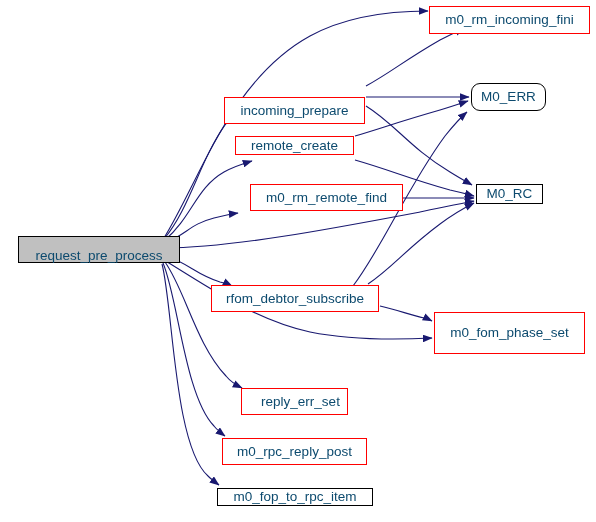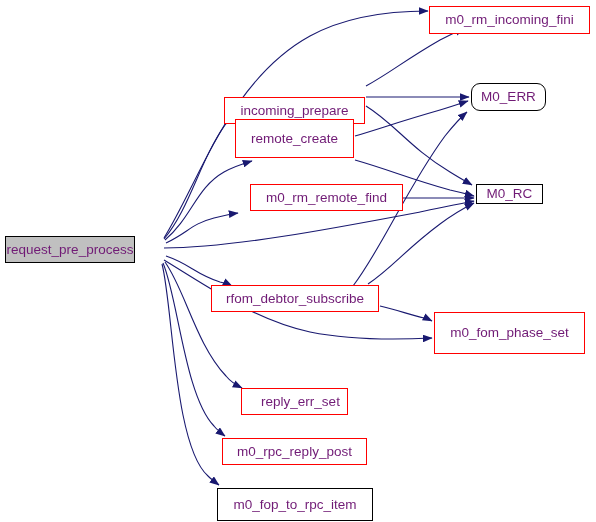--- a/index.html
+++ b/index.html
@@ -25,21 +25,21 @@
     height: 522px;
   }
   .node {
     position: absolute;
     box-sizing: border-box;
     display: flex;
     align-items: center;
     justify-content: center;
     font-size: 13.5px;
     line-height: 1;
-    color: #701a75;
+    color: #0c4a6e;
     white-space: nowrap;
     background: #ffffff;
     border: 1px solid #000000;
     z-index: 5;
   }
   .node.red {
     border: 1px solid #ff0000;
   }
   .node.root {
     background: #c0c0c0;
@@ -77,51 +77,51 @@
         <path d="M 355,136 C 382,128 398,122 440,110 C 450,107 459,104 468,101" fill="none" stroke="#191970" stroke-width="1.1" marker-end="url(#arrowhead)"></path>
         <path d="M 355,160 C 390,170 410,179 450,190 C 459,192 467,194 474,196" fill="none" stroke="#191970" stroke-width="1.1" marker-end="url(#arrowhead)"></path>
         <path d="M 372,198 L 474,198" fill="none" stroke="#191970" stroke-width="1.1" marker-end="url(#arrowhead)"></path>
         <path d="M 353,286 C 382,248 408,186 445,136 C 453,126 460,118 467,112" fill="none" stroke="#191970" stroke-width="1.1" marker-end="url(#arrowhead)"></path>
         <path d="M 368,284 C 392,268 405,250 440,224 C 452,215 464,208 474,203" fill="none" stroke="#191970" stroke-width="1.1" marker-end="url(#arrowhead)"></path>
         <path d="M 380,306 C 398,310 410,315 424,318 C 427,319 430,320 432,321" fill="none" stroke="#191970" stroke-width="1.1" marker-end="url(#arrowhead)"></path>
       </g>
   </svg>
 
   <div id="nodes-group">
-      <div class="node root" style="left: 5px; top: 236px; width: 130px; height: 27px;">
+      <div class="node root" style="left: 18px; top: 236px; width: 162px; height: 27px; align-items: flex-end;">
         <span class="node-label">request_pre_process</span>
       </div>
       <div class="node red" style="left: 429px; top: 6px; width: 161px; height: 28px;">
         <span class="node-label">m0_rm_incoming_fini</span>
       </div>
       <div class="node red" style="left: 224px; top: 97px; width: 141px; height: 27px;">
         <span class="node-label">incoming_prepare</span>
       </div>
       <div class="node" style="left: 471px; top: 83px; width: 75px; height: 28px; border-radius: 9px;">
         <span class="node-label">M0_ERR</span>
       </div>
-      <div class="node red" style="left: 235px; top: 119px; width: 119px; height: 39px;">
+      <div class="node red" style="left: 235px; top: 136px; width: 119px; height: 19px;">
         <span class="node-label">remote_create</span>
       </div>
       <div class="node" style="left: 476px; top: 184px; width: 67px; height: 20px;">
         <span class="node-label">M0_RC</span>
       </div>
       <div class="node red" style="left: 218px; top: 184px; width: 153px; height: 27px; margin-left: 32px;">
         <span class="node-label">m0_rm_remote_find</span>
       </div>
       <div class="node red" style="left: 211px; top: 285px; width: 168px; height: 27px;">
         <span class="node-label">rfom_debtor_subscribe</span>
       </div>
       <div class="node red" style="left: 434px; top: 312px; width: 151px; height: 42px;">
         <span class="node-label">m0_fom_phase_set</span>
       </div>
       <div class="node red" style="left: 241px; top: 388px; width: 107px; height: 27px; padding-left: 12px;">
         <span class="node-label">reply_err_set</span>
       </div>
       <div class="node red" style="left: 222px; top: 438px; width: 145px; height: 27px;">
         <span class="node-label">m0_rpc_reply_post</span>
       </div>
-      <div class="node" style="left: 217px; top: 488px; width: 156px; height: 33px;">
+      <div class="node" style="left: 217px; top: 488px; width: 156px; height: 18px;">
         <span class="node-label">m0_fop_to_rpc_item</span>
       </div>
     </div>
 
 </div>
 
 </body></html>

